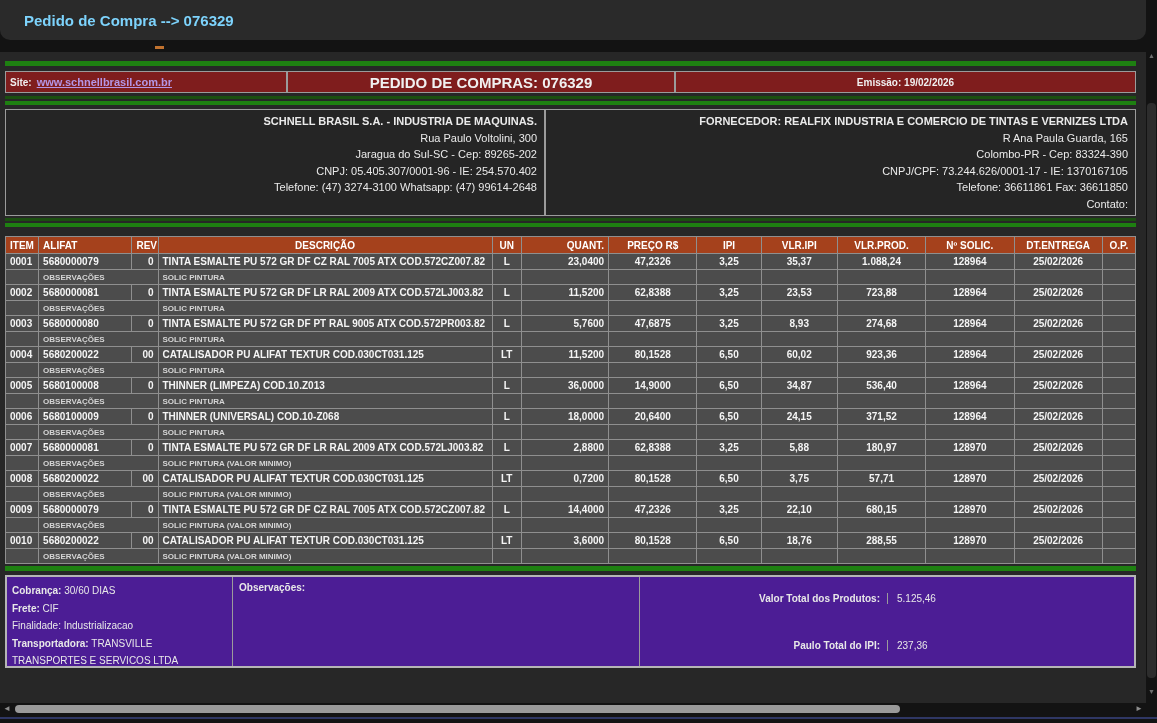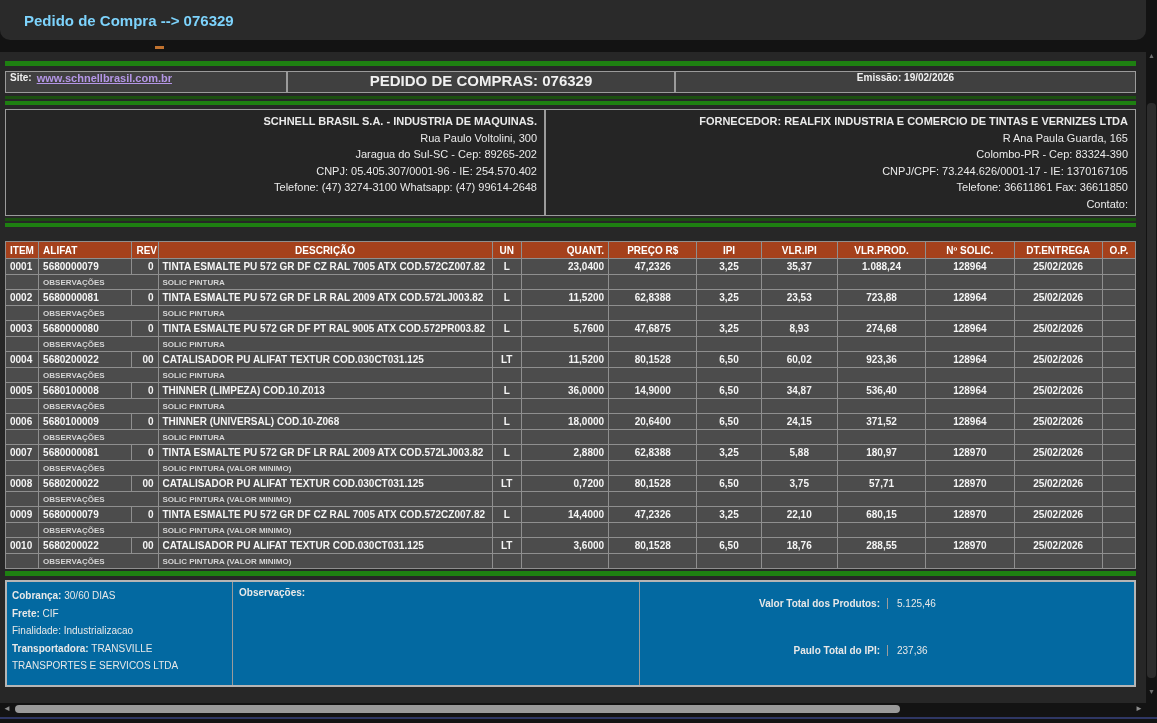--- a/index.html
+++ b/index.html
@@ -17,43 +17,43 @@
   
   .docwrap { position:absolute; left:0; top:52px; width:1146px; height:651px; background:#272727; overflow:hidden; }
   .doc { position:relative; margin-left:5px; width:1131px; padding-top:9px; }
 
   .gbar  { height:5px; background:#1e8011; }
   .gline { height:4px; background:#1e8011; }
   .gline-dark { height:3px; background:#1b4f10; }
   .sp2 { height:2px; } .sp3 { height:3px; } .sp4 { height:4px; } .sp5 { height:5px; }
 
   .headrow { display:flex; height:22px; }
-  .headrow .cell { border:1px solid #9b9b9b; background:#404040; color:#f0f0f0; display:flex; align-items:flex-start; }
+  .headrow .cell { border:1px solid #9b9b9b; background:#7f1d1d; color:#f0f0f0; display:flex; align-items:center; }
   .cell-site { width:282px; padding-left:4px; font-size:10px; font-weight:bold; }
   .cell-site a { color:#b496e6; text-decoration:underline; font-size:11px; font-weight:bold; margin-left:5px; cursor:pointer; }
   .cell-title { width:388px; justify-content:center; font-size:15px; font-weight:bold; }
   .cell-emission { flex:1; justify-content:center; font-size:10px; font-weight:bold; }
 
   .parties { display:flex; }
   .party { border:1px solid #9b9b9b; background:#252525; height:107px; padding:3px 7px; overflow:hidden;text-align:right; }
   .party-buyer { width:540px; }
   .party-supplier { flex:1; }
   .pline { color:#eaeaea; font-size:11px; line-height:16.5px; white-space:nowrap; }
   .pline.first { font-weight:bold; }
 
-  table.order { width:100%; border-collapse:collapse; table-layout:fixed; margin-top:14px; }
+  table.order { width:100%; border-collapse:collapse; table-layout:fixed; margin-top:9px; }
   table.order th { background:#a5411c; color:#ffffff; font-size:10px; font-weight:bold; height:17px;
                    border:1px solid #8f8f8f; padding:0 4px; white-space:nowrap; overflow:hidden; }
   table.order td { background:#4c4c4c; color:#f5f5f5; font-size:10px; font-weight:bold; height:16px;
                    border:1px solid #8f8f8f; padding:0 4px; white-space:nowrap; overflow:hidden; }
   table.order tr.obs td { font-size:8px; color:#d5d5d5; height:15px; }
   .al { text-align:left; } .ac { text-align:center; } .ar { text-align:right; }
 
   
-  .footerbox { margin-top:4px; display:flex; height:107px; border:2px solid #b5b5b5; background:#0369a1; overflow:hidden; }
+  .footerbox { margin-top:4px; display:flex; height:93px; border:2px solid #b5b5b5; background:#4c1d95; overflow:hidden; }
   .fcol { color:#e8e8e8; font-size:10px; }
   .fcol-left { width:226px; border-right:1px solid #9b9b9b; padding:5px 5px; line-height:17.5px; }
   .fcol-left b { font-weight:bold; }
   .fcol-mid { width:407px; border-right:1px solid #9b9b9b; padding:5px 6px; font-weight:bold; }
   .fcol-right { flex:1; display:flex; }
   .totals { width:100%; display:flex; flex-direction:column; padding-top:16px;gap:36px; }
   .trow { display:flex; height:18px; align-items:center; }
   .tlabel { width:248px; text-align:right; font-weight:bold; padding-right:7px;
             border-right:1px solid #9b9b9b; height:100%; display:flex; align-items:center; justify-content:flex-end; }
   .tvalue { padding-left:9px; }

